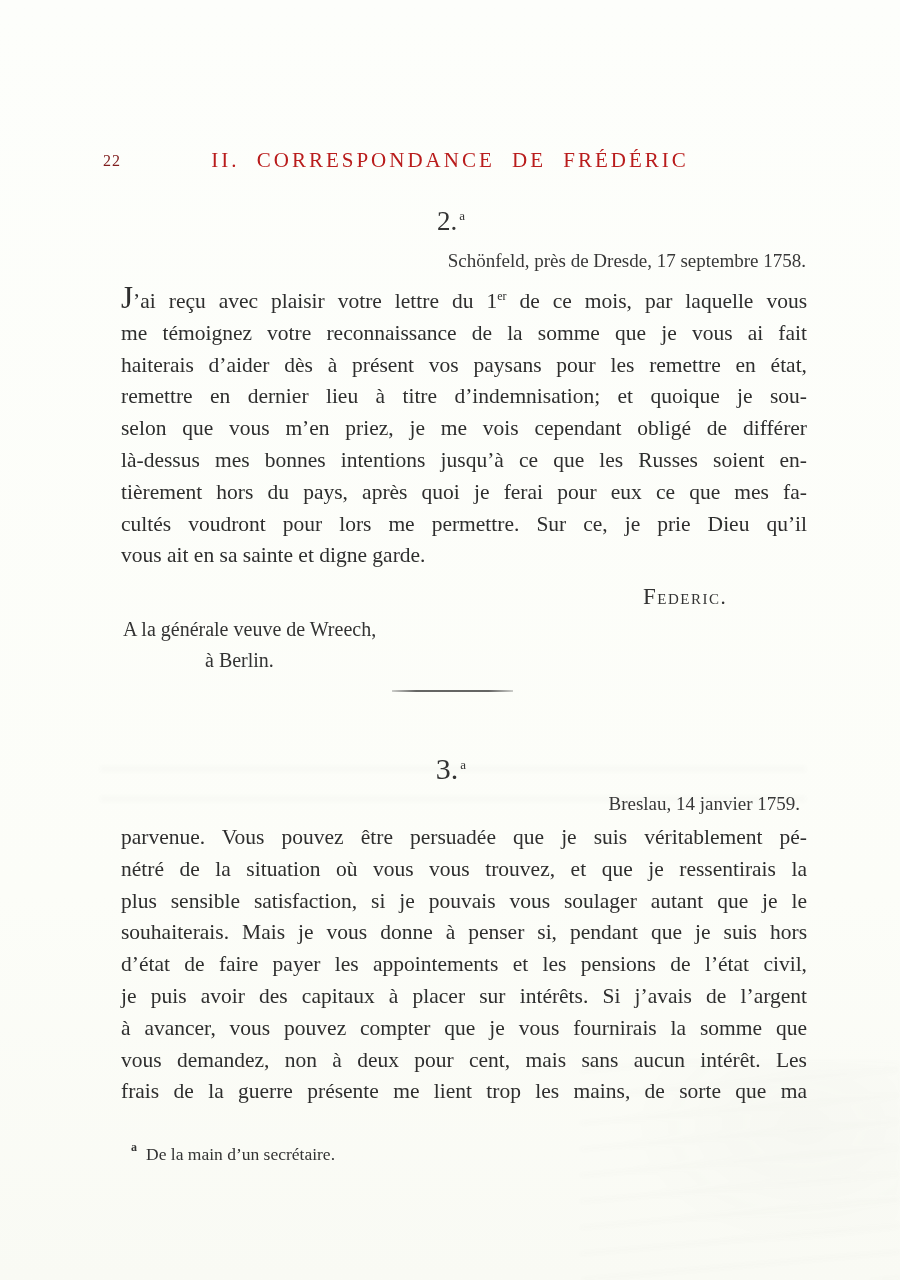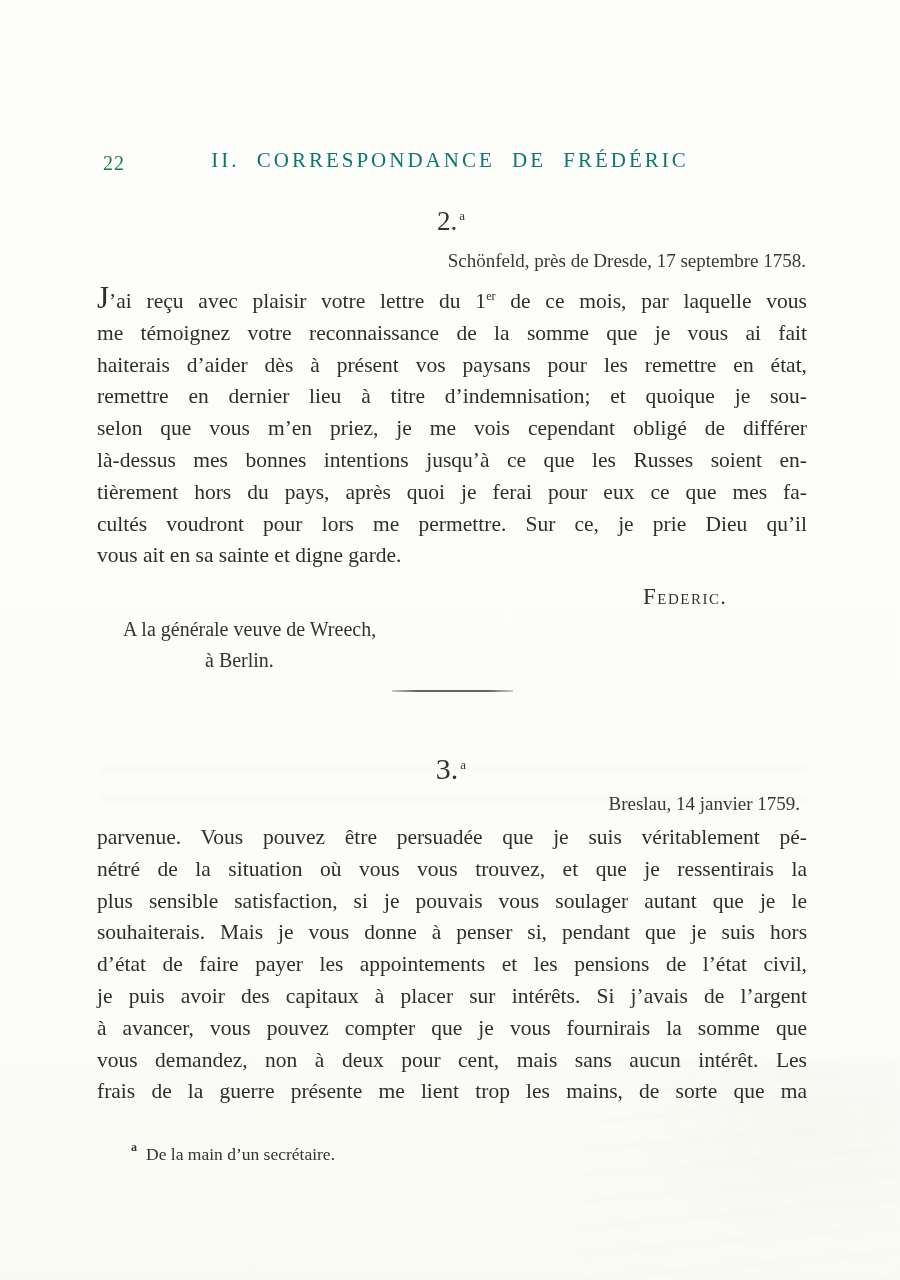--- a/index.html
+++ b/index.html
@@ -23,29 +23,29 @@
   
   .running-head {
     position: absolute;
     top: 148px;
     left: 0;
     width: 100%;
     text-align: center;
     font-size: 21px;
     letter-spacing: 3px;
     word-spacing: 9px;
-    color: #0f766e;
+    color: #b91c1c;
   }
   .page-number {
     position: absolute;
     top: 152px;
     left: 103px;
-    font-size: 20px;
+    font-size: 16px;
     letter-spacing: 1px;
-    color: #15803d;
+    color: #7f1d1d;
   }
 
   
   .letter-heading {
     position: absolute;
     left: 0;
     width: 100%;
     text-align: center;
     color: #333;
   }
@@ -78,20 +78,21 @@
     color: #2e2e2e;
   }
   #body-2 { top: 286px; }
   #body-3 { top: 822px; }
   .line {
     height: 31.8px;
     line-height: 31.8px;
     text-align: justify;
     text-align-last: justify;
     white-space: nowrap;
+    margin-left: 24px;
   }
   .line.last {
     text-align-last: left;
   }
   .initial {
     font-size: 31px;
     line-height: 0;
     vertical-align: baseline;
   }
   .sup-er {

